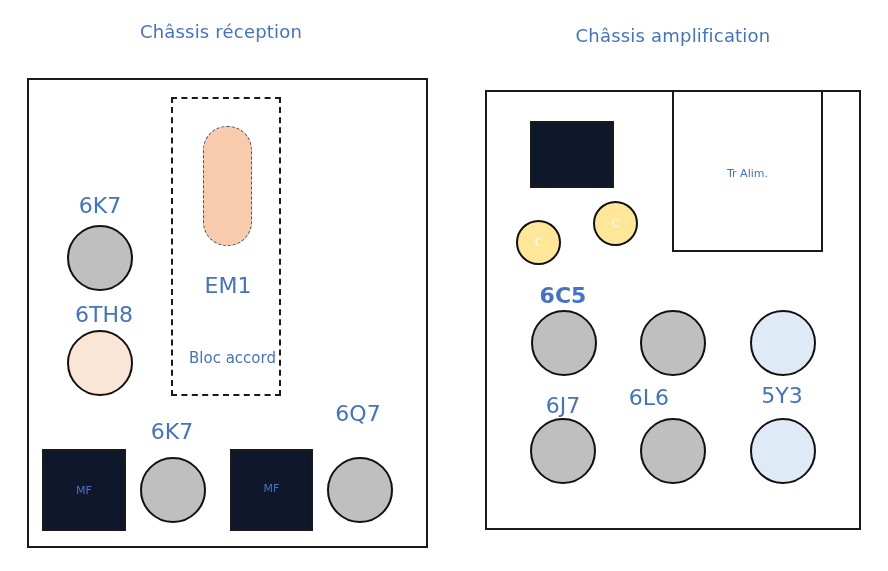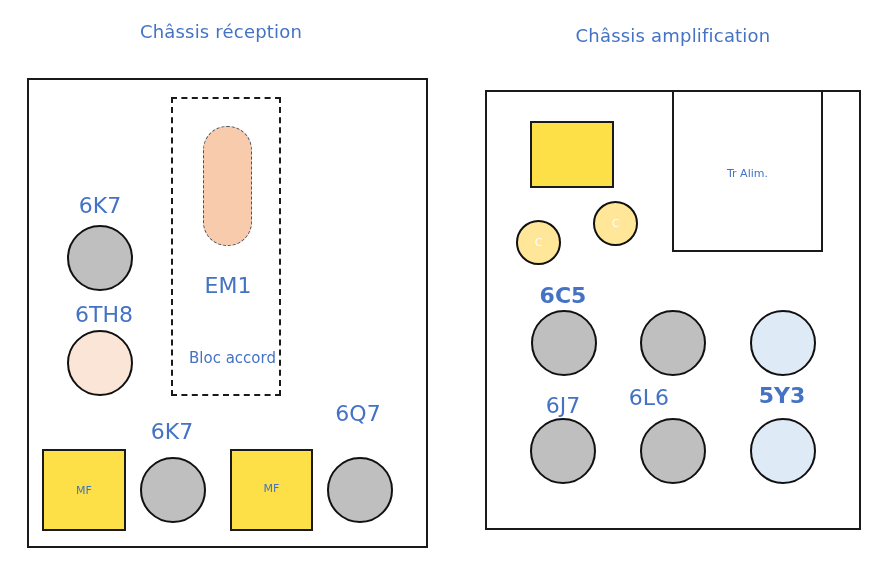--- a/index.html
+++ b/index.html
@@ -1,20 +1,20 @@
 <!DOCTYPE html>
 <html><head>
 <meta charset="utf-8">
 <style>
   html, body { margin:0; padding:0; background:#ffffff; }
   body { width:888px; height:571px; position:relative; overflow:hidden; font-family:"Liberation Sans", sans-serif; }
   .abs { position:absolute; }
   .title { color:#4472c4; font-size:18px; font-family:"DejaVu Sans", sans-serif; white-space:nowrap; transform:translateX(-50%); letter-spacing:0.2px; }
   .chassis { border:2px solid #1a1a1a; box-sizing:border-box; background:#fff; }
-  .box { border:2px solid #1a1a1a; box-sizing:border-box; background:#fde047; display:flex; align-items:center; justify-content:center; }
+  .box { border:2px solid #1a1a1a; box-sizing:border-box; background:#0f172a; display:flex; align-items:center; justify-content:center; }
   .dashed { border:2px dashed #1a1a1a; box-sizing:border-box; }
   .tube { border-radius:50%; border:2px solid #111; box-sizing:border-box; display:flex; align-items:center; justify-content:center; }
   .lbl { color:#4472c4; font-size:22px; font-family:"DejaVu Sans", sans-serif; white-space:nowrap; transform:translateX(-50%); }
   .small { color:#4472c4; font-size:11px; font-family:"DejaVu Sans", sans-serif; white-space:nowrap; }
   .pill { border-radius:24px; border:1.5px dashed #44546a; box-sizing:border-box; }
   .ctext { color:#ffffff; font-size:11px; font-family:"DejaVu Sans", sans-serif; }
 </style>
 </head>
 <body>
 
@@ -69,14 +69,14 @@
 <div class="abs tube" style="left:531px; top:310px; width:66px; height:66px; background:#bfbfbf;"></div>
 <div class="abs tube" style="left:640px; top:310px; width:66px; height:66px; background:#bfbfbf;"></div>
 <div class="abs tube" style="left:750px; top:310px; width:66px; height:66px; background:#deebf7;"></div>
 
 <div class="abs lbl" style="left:563px; top:393px;">6J7</div>
 <div class="abs tube" style="left:530px; top:418px; width:66px; height:66px; background:#bfbfbf;"></div>
 
 <div class="abs lbl" style="left:649px; top:385px;">6L6</div>
 <div class="abs tube" style="left:640px; top:418px; width:66px; height:66px; background:#bfbfbf;"></div>
 
-<div class="abs lbl" style="left:782px; top:383px;font-weight:bold;">5Y3</div>
+<div class="abs lbl" style="left:782px; top:383px;">5Y3</div>
 <div class="abs tube" style="left:750px; top:418px; width:66px; height:66px; background:#deebf7;"></div>
 
 </body></html>

